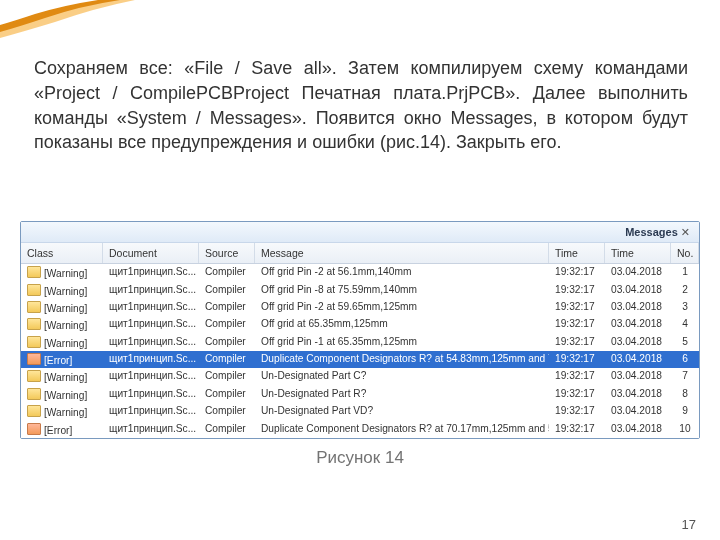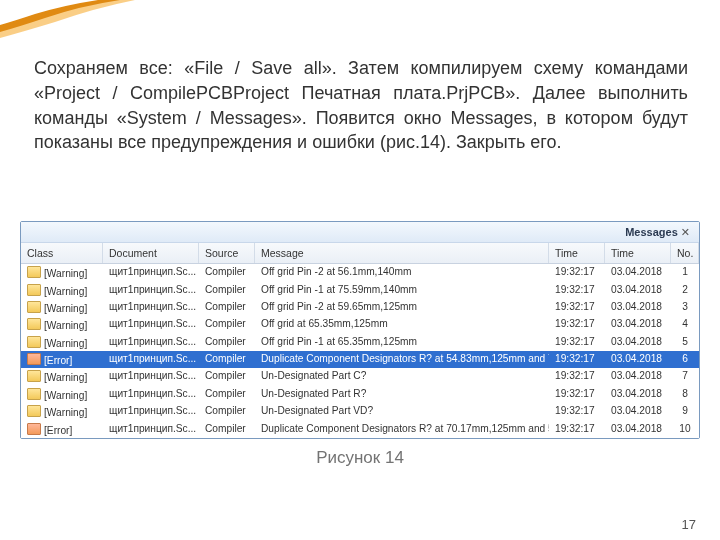--- a/index.html
+++ b/index.html
@@ -68,21 +68,21 @@
             <div class="c-src">Compiler</div>
             <div class="c-msg">Off grid Pin -2 at 56.1mm,140mm</div>
             <div class="c-time">19:32:17</div>
             <div class="c-date">03.04.2018</div>
             <div class="c-no">1</div>
           </div>
           <div class="row">
             <div class="c-class"><span class="icon "></span>[Warning]</div>
             <div class="c-doc">щит1принцип.Sc...</div>
             <div class="c-src">Compiler</div>
-            <div class="c-msg">Off grid Pin -1 at 75.59mm,140mm</div>
+            <div class="c-msg">Off grid Pin -8 at 75.59mm,140mm</div>
             <div class="c-time">19:32:17</div>
             <div class="c-date">03.04.2018</div>
             <div class="c-no">2</div>
           </div>
           <div class="row">
             <div class="c-class"><span class="icon "></span>[Warning]</div>
             <div class="c-doc">щит1принцип.Sc...</div>
             <div class="c-src">Compiler</div>
             <div class="c-msg">Off grid Pin -2 at 59.65mm,125mm</div>
             <div class="c-time">19:32:17</div>

